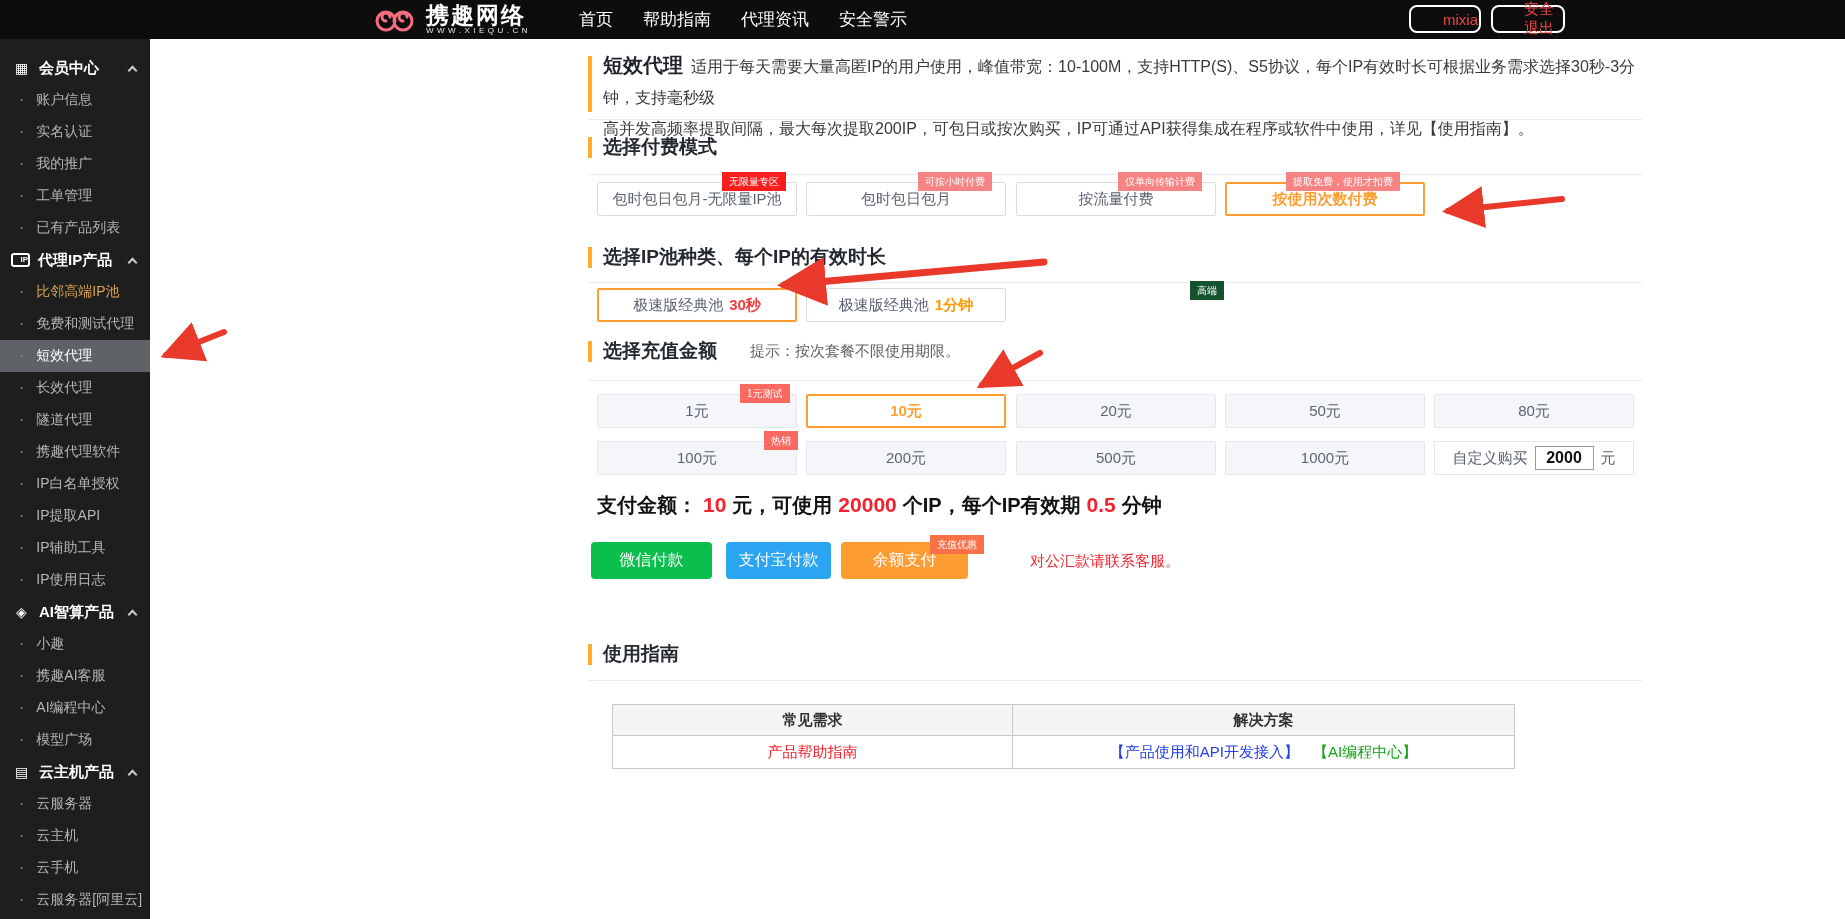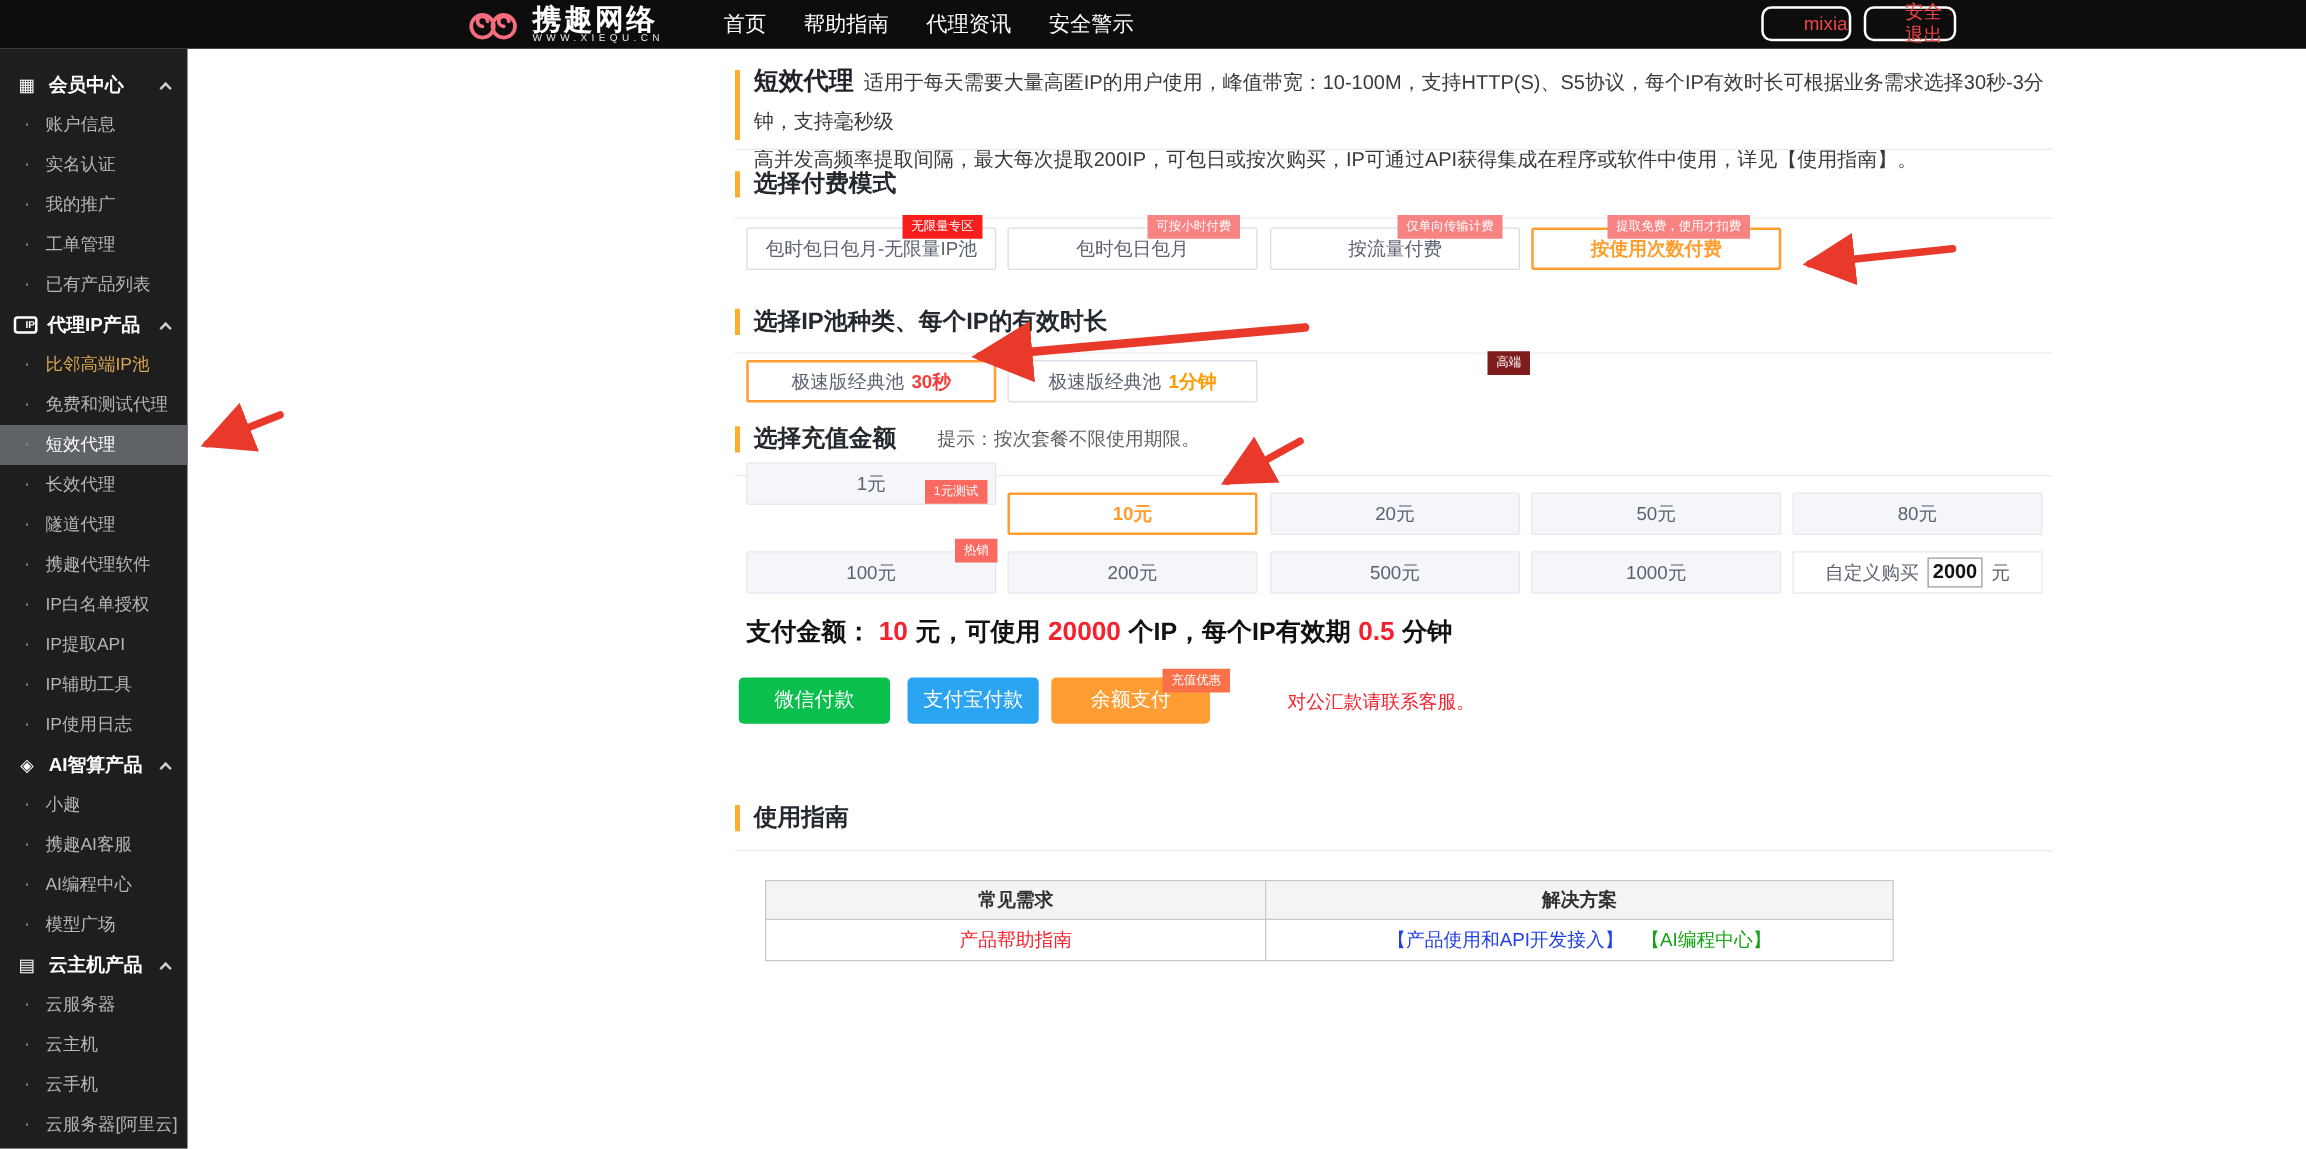--- a/index.html
+++ b/index.html
@@ -53,30 +53,30 @@
   .optbtn.premium { background:#fdf6ec; border:1px solid #f0d7a8; color:#c07f2e; }
   .dur-red { color:#f23c3c; font-weight:bold; margin-left:6px; }
   .dur-orange { color:#ff9900; font-weight:bold; margin-left:6px; }
   .dur-gold { color:#b8791f; font-weight:bold; margin-left:6px; }
 
   .badge { position:absolute; height:19px; line-height:19px; padding:0 7px; font-size:10px; color:#fff;
     white-space:nowrap; z-index:3; }
   .bg-bright { background:#f81e1e; }
   .bg-soft { background:#f88383; }
   .bg-hot { background:#fa6a60; }
-  .bg-prem { background:#7f1d1d; }
+  .bg-prem { background:#14532d; }
   .bg-charge { background:#fa7048; }
 
   .hint { position:absolute; left:750px; top:342px; font-size:15px; color:#5f5f5f; }
 
   
   .custom-box { position:absolute; left:1434px; top:441px; width:200px; height:34px; background:#fff;
     border:1px solid #e3e7ee; display:flex; align-items:center; justify-content:center; gap:7px;
     font-size:15px; color:#5c6370; }
-  .custom-box input { width:44px; height:24px; border:1px solid #9a9a9a; text-align:center;
+  .custom-box input { width:59px; height:24px; border:1px solid #9a9a9a; text-align:center;
     font-size:16px; font-weight:bold; color:#111; font-family:inherit; }
 
   
   .summary { position:absolute; left:597px; top:492px; font-size:20px; font-weight:bold; color:#111; }
   .summary .num { color:#f5212d; font-size:21px; margin:0 6px; }
 
   
   .paybtn { position:absolute; top:542px; height:37px; border:none; border-radius:4px; color:#fff;
     font-size:16px; display:flex; align-items:center; justify-content:center; cursor:pointer; font-family:inherit; }
   .pay-wechat { left:591px; width:121px; background:#0abf4c; }
@@ -279,21 +279,21 @@
     <span>极速版经典池</span>
     <span class="dur-orange">1分钟</span>
   </div>
   <div class="badge bg-prem" style="left:1190px;top:281px">高端</div>
 
   <div class="secbar" style="top:341px;height:21px"></div>
   <div class="sechead" style="top:338px">选择充值金额</div>
   <div class="hint">提示：按次套餐不限使用期限。</div>
   <div class="divider" style="top:380px"></div>
 
-  <div class="optbtn gray" style="left:597px;top:370px">1元</div>
+  <div class="optbtn gray" style="left:597px;top:394px">1元</div>
   <div class="optbtn selected" style="left:806px;top:394px">10元</div>
   <div class="optbtn gray" style="left:1016px;top:394px">20元</div>
   <div class="optbtn gray" style="left:1225px;top:394px">50元</div>
   <div class="optbtn gray" style="left:1434px;top:394px">80元</div>
   <div class="badge bg-hot" style="left:740px;top:384px">1元测试</div>
 
   <div class="optbtn gray" style="left:597px;top:441px">100元</div>
   <div class="optbtn gray" style="left:806px;top:441px">200元</div>
   <div class="optbtn gray" style="left:1016px;top:441px">500元</div>
   <div class="optbtn gray" style="left:1225px;top:441px">1000元</div>

